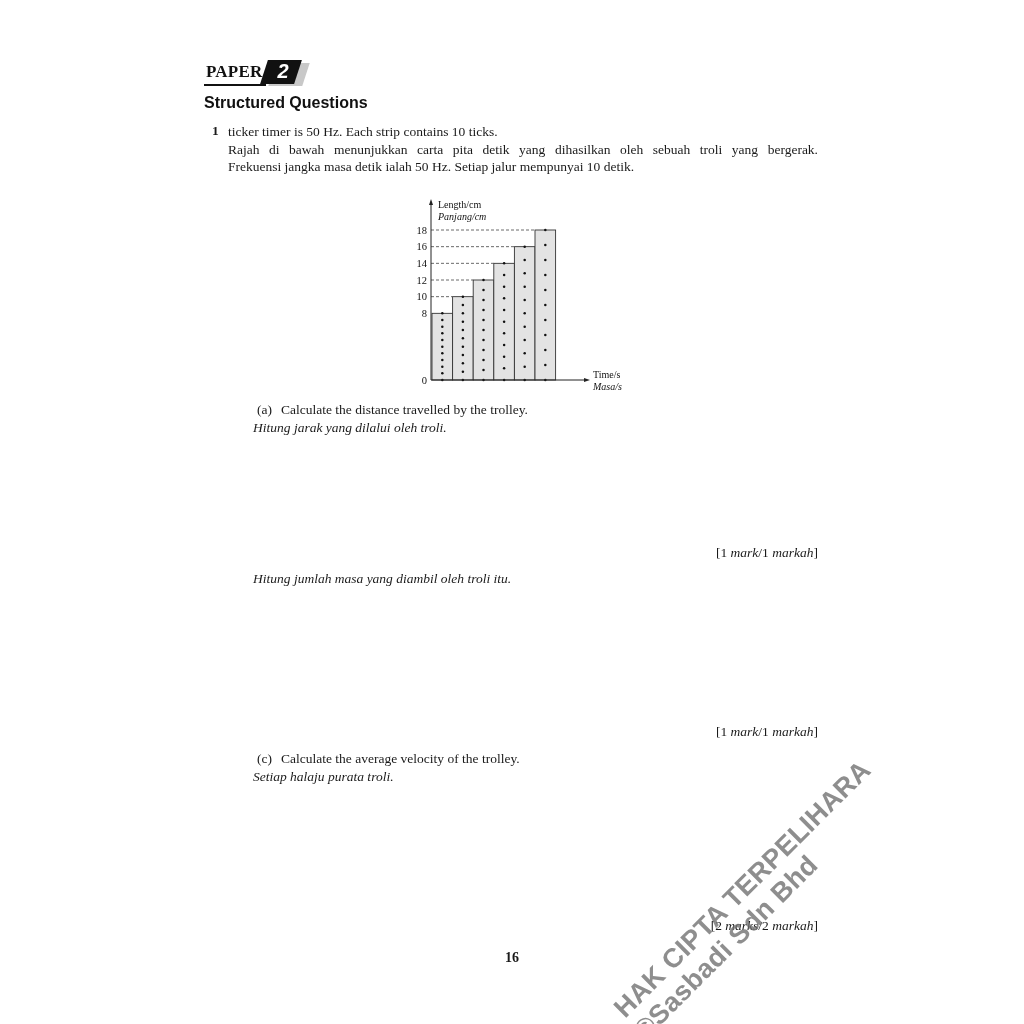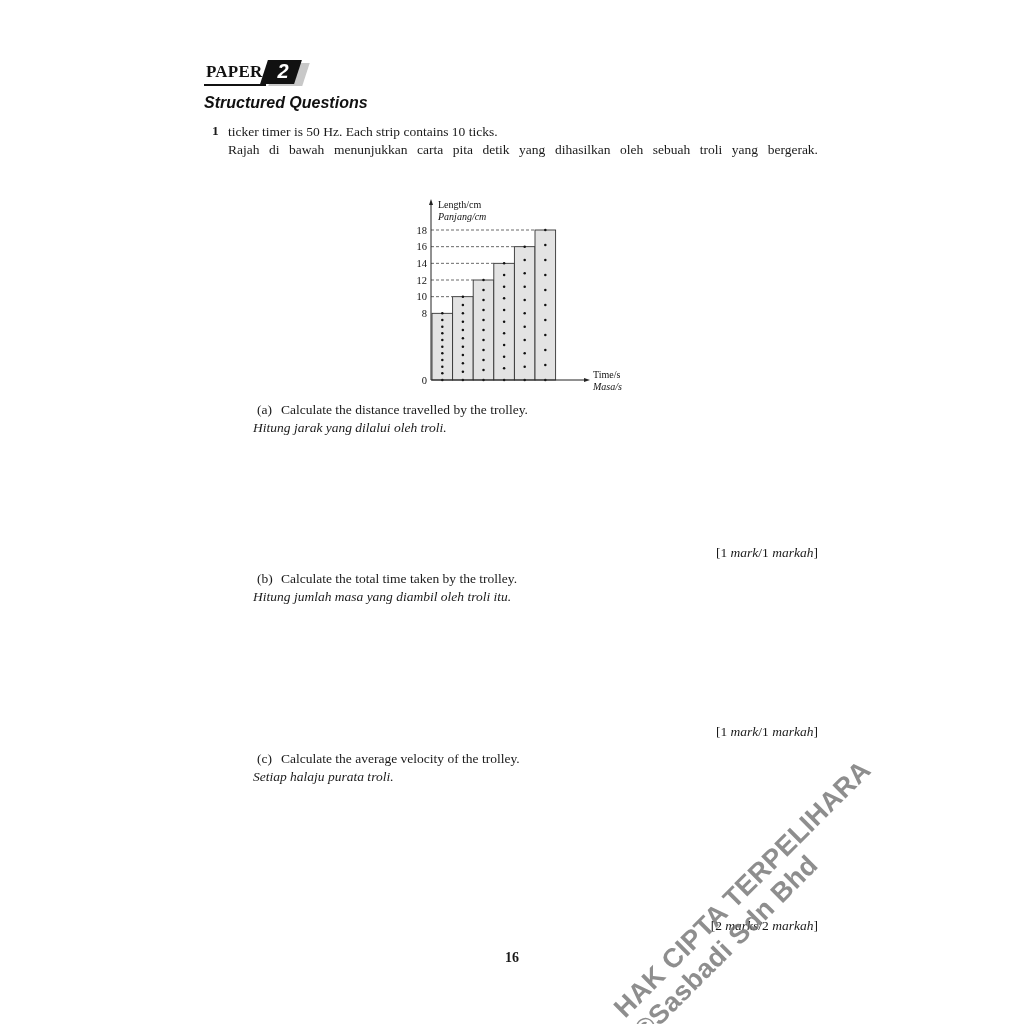--- a/index.html
+++ b/index.html
@@ -73,21 +73,20 @@
       color: #fff;
     }
 
     .section-title {
       left: 204px;
       top: 94px;
       font-family: "Liberation Sans", sans-serif;
       font-size: 16px;
       font-weight: 700;
       color: #111;
-      font-style: italic;
     }
 
     
     .q-num {
       left: 212px;
       top: 123px;
       font-size: 13.5px;
       font-weight: 700;
     }
     .q-text {
@@ -199,20 +198,21 @@
   <div class="paper-box"></div>
   <span class="paper-num">2</span>
 </div>
 
 <div class="abs section-title">Structured Questions</div>
 
 <div class="abs q-num">1</div>
 <div class="abs q-text">
   <p>ticker timer is 50 Hz. Each strip contains 10 ticks.</p>
   <p class="it justify-line">Rajah di bawah menunjukkan carta pita detik yang dihasilkan oleh sebuah troli yang bergerak.</p>
+  <p class="it">Frekuensi jangka masa detik ialah 50 Hz. Setiap jalur mempunyai 10 detik.</p>
 </div>
 
 <div class="abs chart">
   <svg id="chart-svg" width="260" height="205" viewBox="0 0 260 205">
     <g id="bars">
         <rect x="32" y="118.33333333333333" width="20.6" height="66.66666666666667" fill="#e3e3e3" stroke="#333" stroke-width="0.9"></rect>
         <circle cx="42.3" cy="185" r="1.25" fill="#111"></circle>
         <circle cx="42.3" cy="178.33333333333334" r="1.25" fill="#111"></circle>
         <circle cx="42.3" cy="171.66666666666666" r="1.25" fill="#111"></circle>
         <circle cx="42.3" cy="165" r="1.25" fill="#111"></circle>
@@ -315,21 +315,20 @@
 
 <div class="abs sub" style="top:401px;">
   <span class="en"><span class="label">(a)</span><span>Calculate the distance travelled by the trolley.</span></span>
   <span class="ms">Hitung jarak yang dilalui oleh troli.</span>
 </div>
 <div class="abs marks" style="top:545px;">
   <span>[1 </span><span class="it">mark</span><span>/1 </span><span class="it">markah</span><span>]</span>
 </div>
 
 <div class="abs sub" style="top:570px;">
-  <span class="en"><span class="label">(b)</span><span>Calculate the total time taken by the trolley.</span></span>
   <span class="ms">Hitung jumlah masa yang diambil oleh troli itu.</span>
 </div>
 <div class="abs marks" style="top:724px;">
   <span>[1 </span><span class="it">mark</span><span>/1 </span><span class="it">markah</span><span>]</span>
 </div>
 
 <div class="abs sub" style="top:750px;">
   <span class="en"><span class="label">(c)</span><span>Calculate the average velocity of the trolley.</span></span>
   <span class="ms">Setiap halaju purata troli.</span>
 </div>

